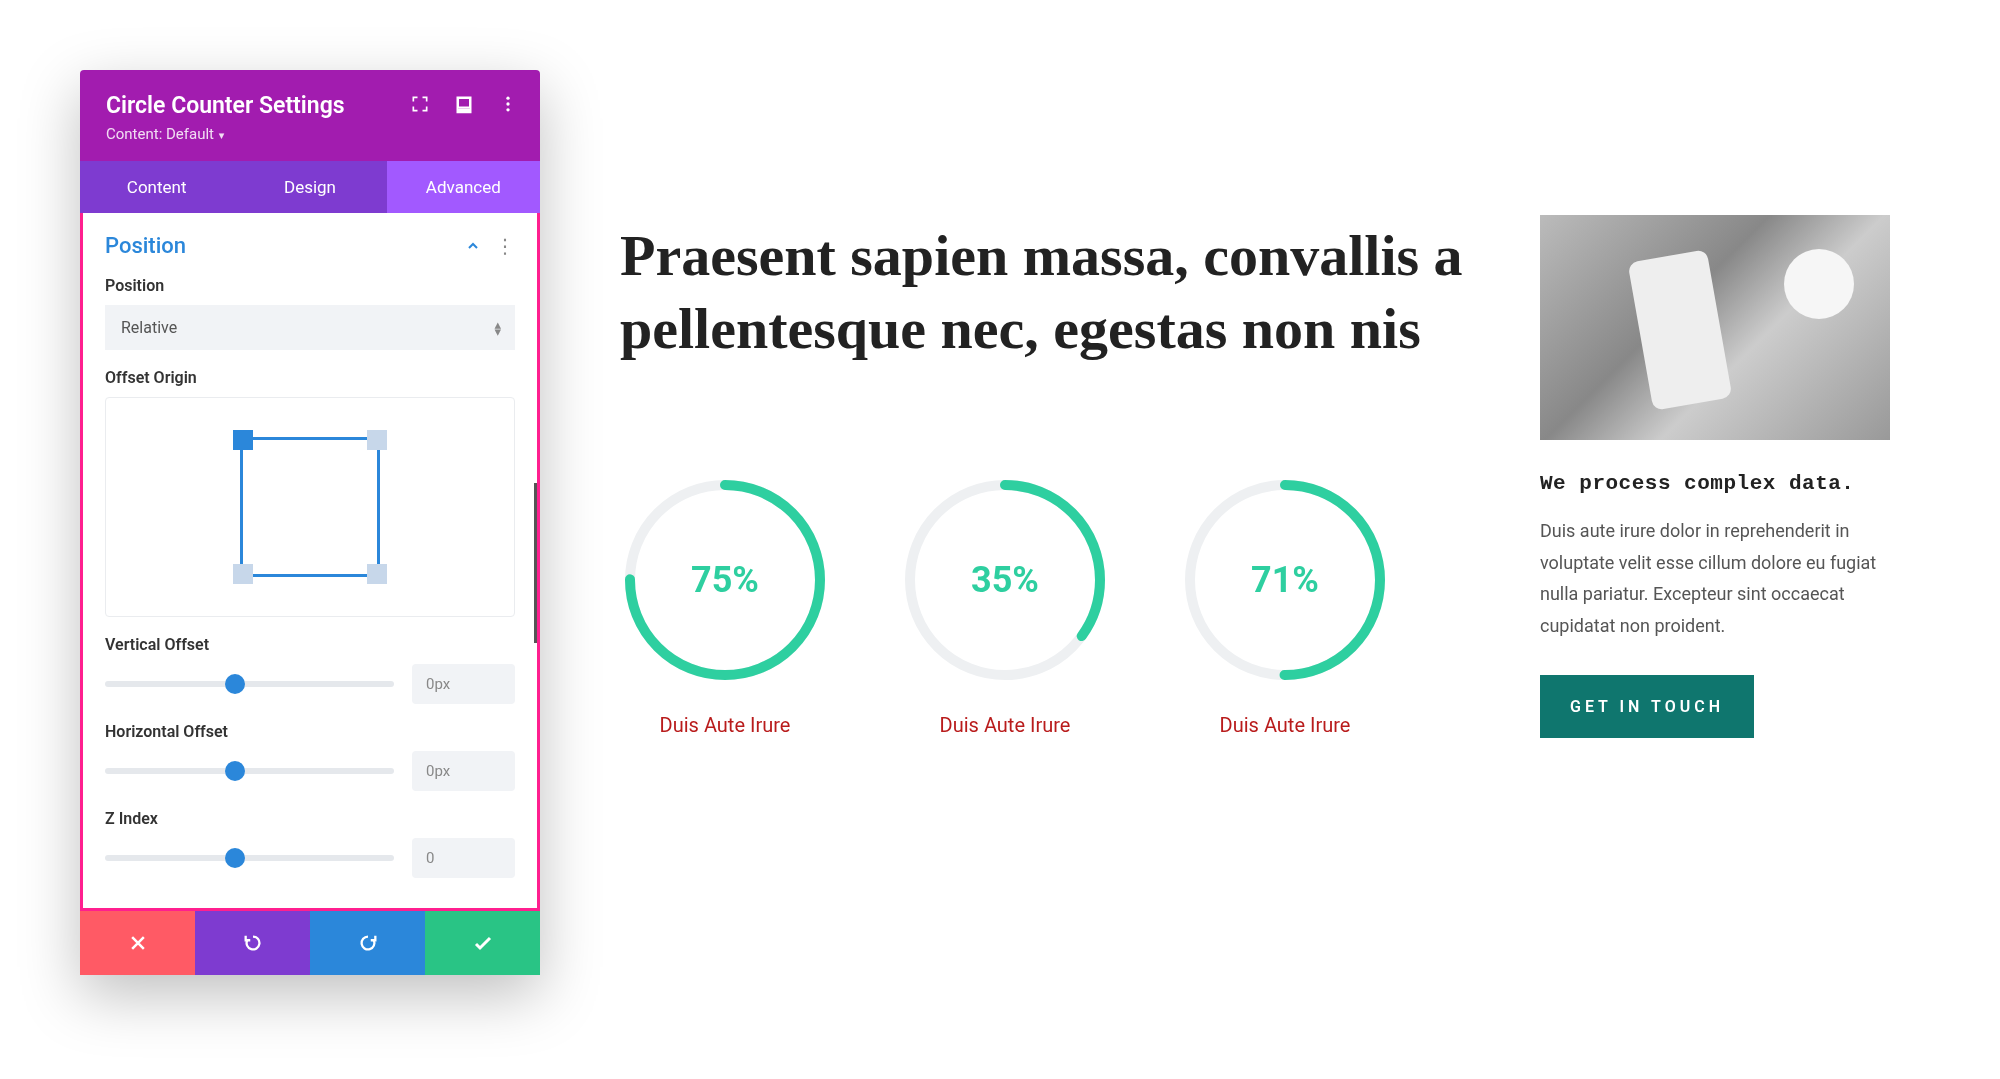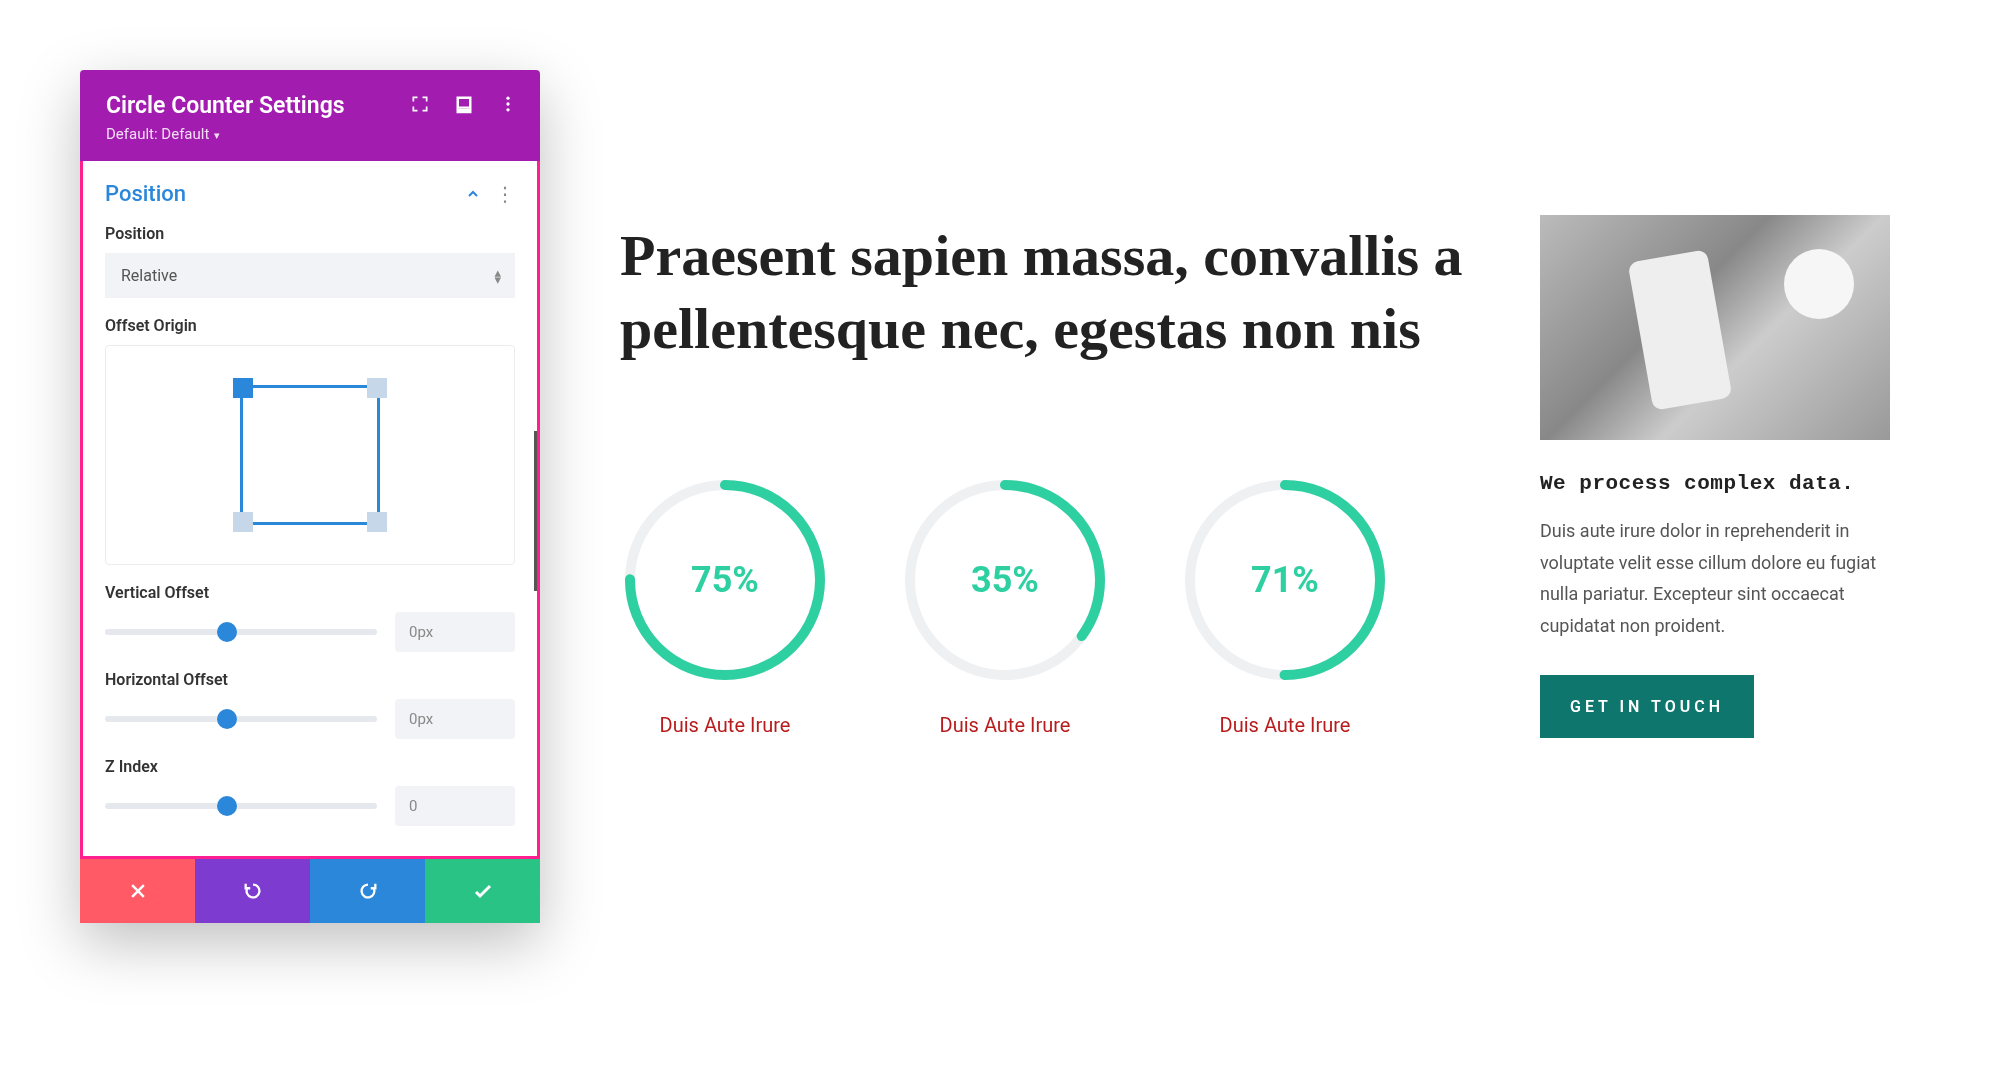--- a/index.html
+++ b/index.html
@@ -182,21 +182,21 @@
     position: absolute;
     left: 45%;
     top: 50%;
     transform: translate(-50%, -50%);
     width: 20px;
     height: 20px;
     border-radius: 50%;
     background: #2b87da;
   }
   .slider-val {
-    width: 120px;
+    width: 103px;
     background: #f1f3f6;
     border-radius: 4px;
     padding: 11px 14px;
     font-size: 15px;
     color: #888;
   }
 
   .panel-footer {
     display: flex;
     height: 64px;
@@ -317,38 +317,43 @@
   }
 </style>
 </head>
 <body>
 
 <div class="panel">
 
   <div class="panel-header">
     <div class="panel-title">Circle Counter Settings</div>
     <div class="panel-preset">
-      <span>Default: </span><span>Default</span><span class="chev"> ▾</span>
+      <span>Content: </span><span>Default</span><span class="chev"> ▾</span>
     </div>
     <div class="panel-header-icons">
       <svg class="hicon" viewBox="0 0 24 24">
           <path d="M3 3h6v2H5v4H3V3zm12 0h6v6h-2V5h-4V3zM3 15h2v4h4v2H3v-6zm16 0h2v6h-6v-2h4v-4z"></path>
         </svg>
       <svg class="hicon" viewBox="0 0 24 24">
           <path d="M4 4h16v14H4zM4 20h16v2H4z" fill="none" stroke="#fff" stroke-width="2"></path>
           <rect x="5" y="5" width="14" height="11" fill="none" stroke="#fff" stroke-width="2"></rect>
         </svg>
       <svg class="hicon" viewBox="0 0 24 24">
           <circle cx="12" cy="5" r="2"></circle>
           <circle cx="12" cy="12" r="2"></circle>
           <circle cx="12" cy="19" r="2"></circle>
         </svg>
     </div>
   </div>
 
+  <div class="tabs">
+    <div class="tab">Content</div>
+    <div class="tab">Design</div>
+    <div class="tab active">Advanced</div>
+  </div>
 
   <div class="panel-body">
     <div class="dark-scroll"></div>
 
     <div class="section-head">
       <div class="section-title">Position</div>
       <div class="section-head-icons">
         <svg class="chev-up" viewBox="0 0 24 24">
             <path d="M6 15l6-6 6 6" fill="none" stroke="#2b87da" stroke-width="3"></path>
           </svg>

